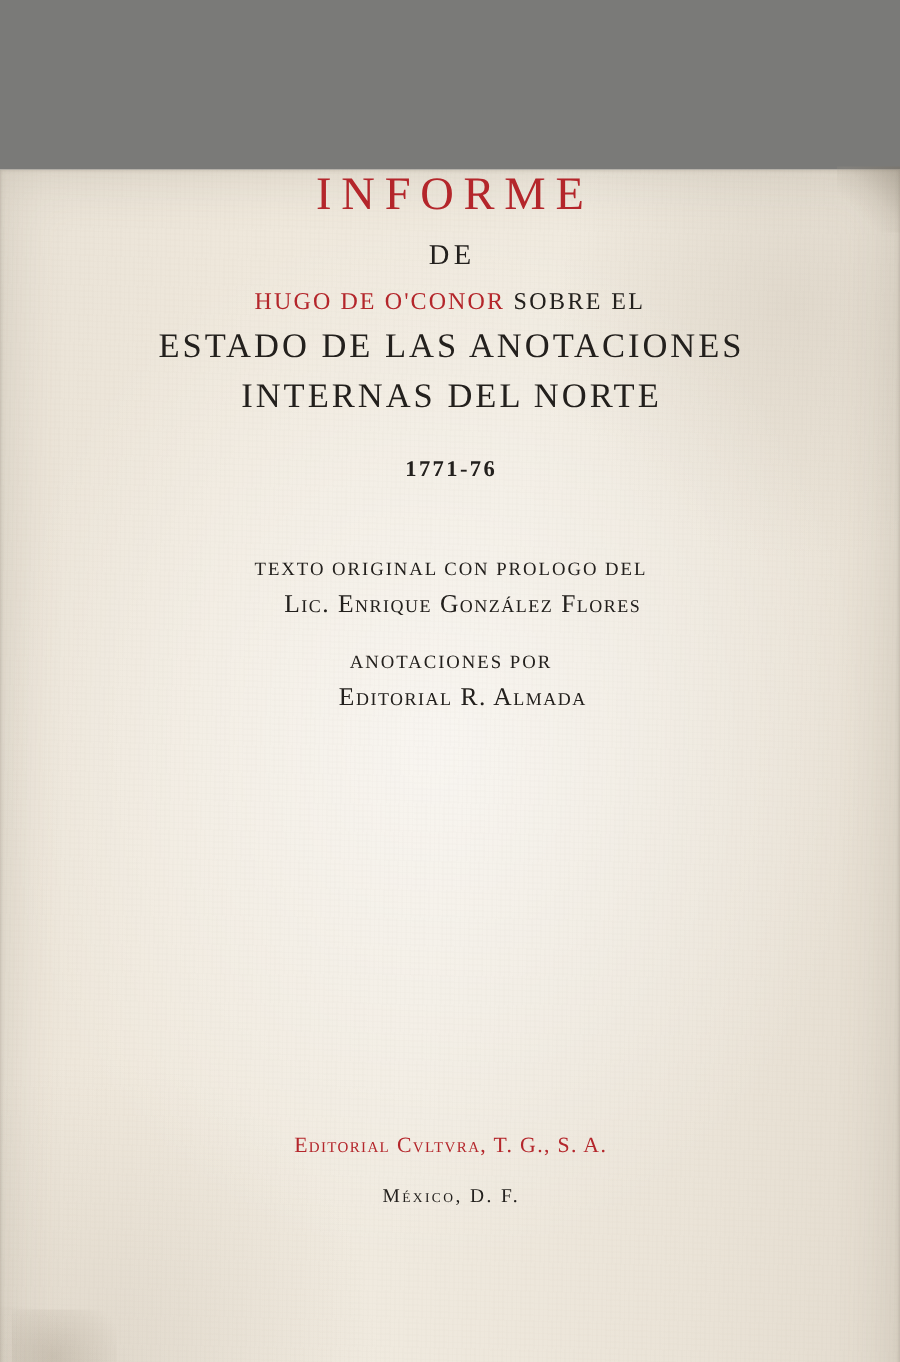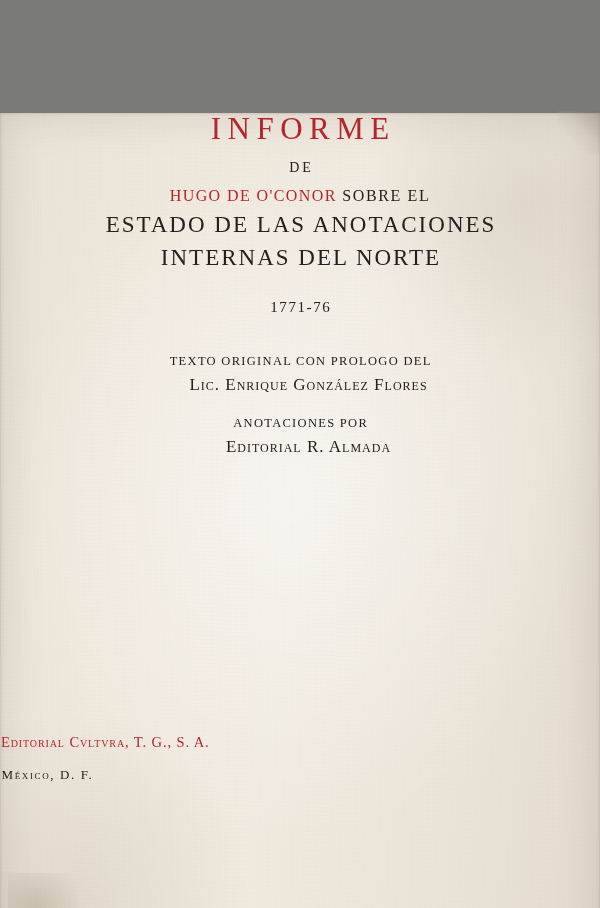--- a/index.html
+++ b/index.html
@@ -78,21 +78,21 @@
 
   .line-informe {
     font-family: "Liberation Serif", serif;
     font-size: 31px;
     letter-spacing: 6.5px;
     font-weight: 400;
     line-height: 1;
     text-indent: 6.5px;
   }
   .line-de {
-    font-size: 14px;
+    font-size: 19px;
     letter-spacing: 3px;
     margin-top: 16px;
     text-indent: 3px;
   }
   .line-3 {
     font-size: 16px;
     letter-spacing: 1.6px;
     margin-top: 11px;
     white-space: nowrap;
   }
@@ -102,42 +102,44 @@
     letter-spacing: 2.0px;
     margin-top: 7px;
     white-space: nowrap;
     text-indent: 2px;
   }
   .line-years {
     font-size: 15px;
     letter-spacing: 1.6px;
     margin-top: 28px;
     text-indent: 1.6px;
+    font-weight: bold;
   }
 
-  #credits { margin-top: 38px; }
+  #credits { margin-top: 50px; }
   .credit-small {
     font-size: 12.5px;
     letter-spacing: 1.3px;
     text-indent: 1.3px;
   }
   .credit-name {
     font-size: 17px;
     letter-spacing: 1.0px;
     margin-top: 6px;
     text-indent: 1px;
     padding-left: 16px;
   }
   .credit-gap { margin-top: 21px; }
 
   #imprint {
     position: absolute;
     left: 0; right: 0;
-    top: 621px;
+    top: 643px;
     z-index: 2;
+    text-align: center;
   }
   .imprint-pub {
     font-size: 14.5px;
     letter-spacing: 0.9px;
     text-indent: 0.9px;
   }
   .imprint-city {
     font-size: 13px;
     letter-spacing: 1.6px;
     margin-top: 16px;

